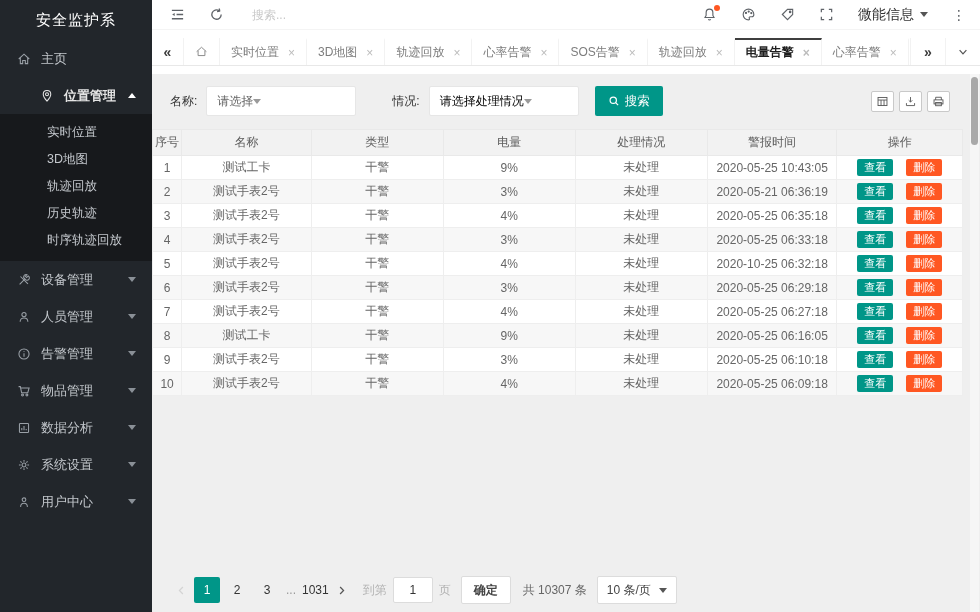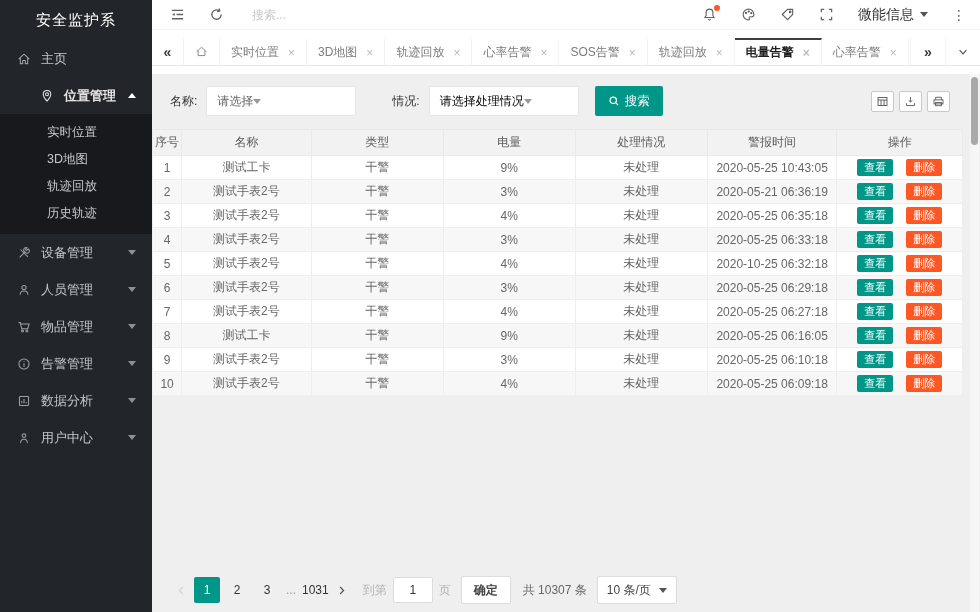--- a/index.html
+++ b/index.html
@@ -125,20 +125,21 @@
       </span>
       <span class="ni-label">位置管理</span>
       <span class="caret-up"></span>
     </div>
 
     <div class="submenu">
       <div class="submenu-item">实时位置</div>
       <div class="submenu-item">3D地图</div>
       <div class="submenu-item">轨迹回放</div>
       <div class="submenu-item">历史轨迹</div>
+      <div class="submenu-item">时序轨迹回放</div>
     </div>
 
     <div class="nav-item">
       <span class="ni-icon">
         <svg viewBox="0 0 16 16" fill="none" stroke="currentColor" stroke-width="1.2">
             <path d="M3 13 L9.2 6.8 M9.2 6.8 a2.6 2.6 0 1 0 3.6-3.4 l-1.8 1.8 -1.4-1.4 1.8-1.8 a2.6 2.6 0 0 0-2.2 4.8 Z"></path>
             <path d="M4 4 l8.5 8.5"></path>
           </svg>
       </span>
       <span class="ni-label">设备管理</span>
@@ -146,57 +147,67 @@
     </div>
 
     <div class="nav-item">
       <span class="ni-icon">
         <svg viewBox="0 0 16 16" fill="none" stroke="currentColor" stroke-width="1.2">
             <circle cx="8" cy="5.2" r="2.4"></circle>
             <path d="M3.6 13.4 c0-2.8 1.9-4.3 4.4-4.3 s4.4 1.5 4.4 4.3"></path>
           </svg>
       </span>
       <span class="ni-label">人员管理</span>
+      <span class="caret-down"></span>
+    </div>
+
+    <div class="nav-item">
+      <span class="ni-icon">
+        <svg viewBox="0 0 16 16" fill="none" stroke="currentColor" stroke-width="1.2">
+            <circle cx="8" cy="8" r="5.8"></circle>
+            <path d="M8 4.6 v0.8 M8 7 v4"></path>
+          </svg>
+      </span>
+      <span class="ni-label">告警管理</span>
       <span class="caret-down"></span>
     </div>
 
     <div class="nav-item">
       <span class="ni-icon">
         <svg viewBox="0 0 16 16" fill="none" stroke="currentColor" stroke-width="1.2">
             <path d="M1.8 3 h2 l1.5 7 h7 L13.8 4.6 H4.4"></path>
             <circle cx="6.3" cy="12.6" r="1.1"></circle>
             <circle cx="11.3" cy="12.6" r="1.1"></circle>
           </svg>
       </span>
       <span class="ni-label">物品管理</span>
       <span class="caret-down"></span>
     </div>
 
     <div class="nav-item">
       <span class="ni-icon">
         <svg viewBox="0 0 16 16" fill="none" stroke="currentColor" stroke-width="1.2">
-            <circle cx="8" cy="8" r="5.8"></circle>
-            <path d="M8 4.6 v0.8 M8 7 v4"></path>
-          </svg>
-      </span>
-      <span class="ni-label">告警管理</span>
-      <span class="caret-down"></span>
-    </div>
-
-    <div class="nav-item">
-      <span class="ni-icon">
-        <svg viewBox="0 0 16 16" fill="none" stroke="currentColor" stroke-width="1.2">
             <rect x="2.8" y="2.8" width="10.4" height="10.4" rx="1"></rect>
             <path d="M5.5 10.6 v-2.6 M8 10.6 v-5 M10.5 10.6 v-1.6"></path>
           </svg>
       </span>
       <span class="ni-label">数据分析</span>
       <span class="caret-down"></span>
     </div>
 
+    <div class="nav-item">
+      <span class="ni-icon">
+        <svg viewBox="0 0 16 16" fill="none" stroke="currentColor" stroke-width="1.2">
+            <circle cx="8" cy="8" r="2.2"></circle>
+            <path d="M8 2.2 v2 M8 11.8 v2 M2.2 8 h2 M11.8 8 h2 M3.9 3.9 l1.4 1.4 M10.7 10.7 l1.4 1.4 M12.1 3.9 l-1.4 1.4 M5.3 10.7 l-1.4 1.4"></path>
+          </svg>
+      </span>
+      <span class="ni-label">系统设置</span>
+      <span class="caret-down"></span>
+    </div>
 
     <div class="nav-item">
       <span class="ni-icon">
         <svg viewBox="0 0 16 16" fill="none" stroke="currentColor" stroke-width="1.2">
             <circle cx="8" cy="5.4" r="2.1"></circle>
             <path d="M4.2 13.2 c0-2.4 1.7-3.8 3.8-3.8 s3.8 1.4 3.8 3.8" stroke-linecap="round"></path>
           </svg>
       </span>
       <span class="ni-label">用户中心</span>
       <span class="caret-down"></span>

